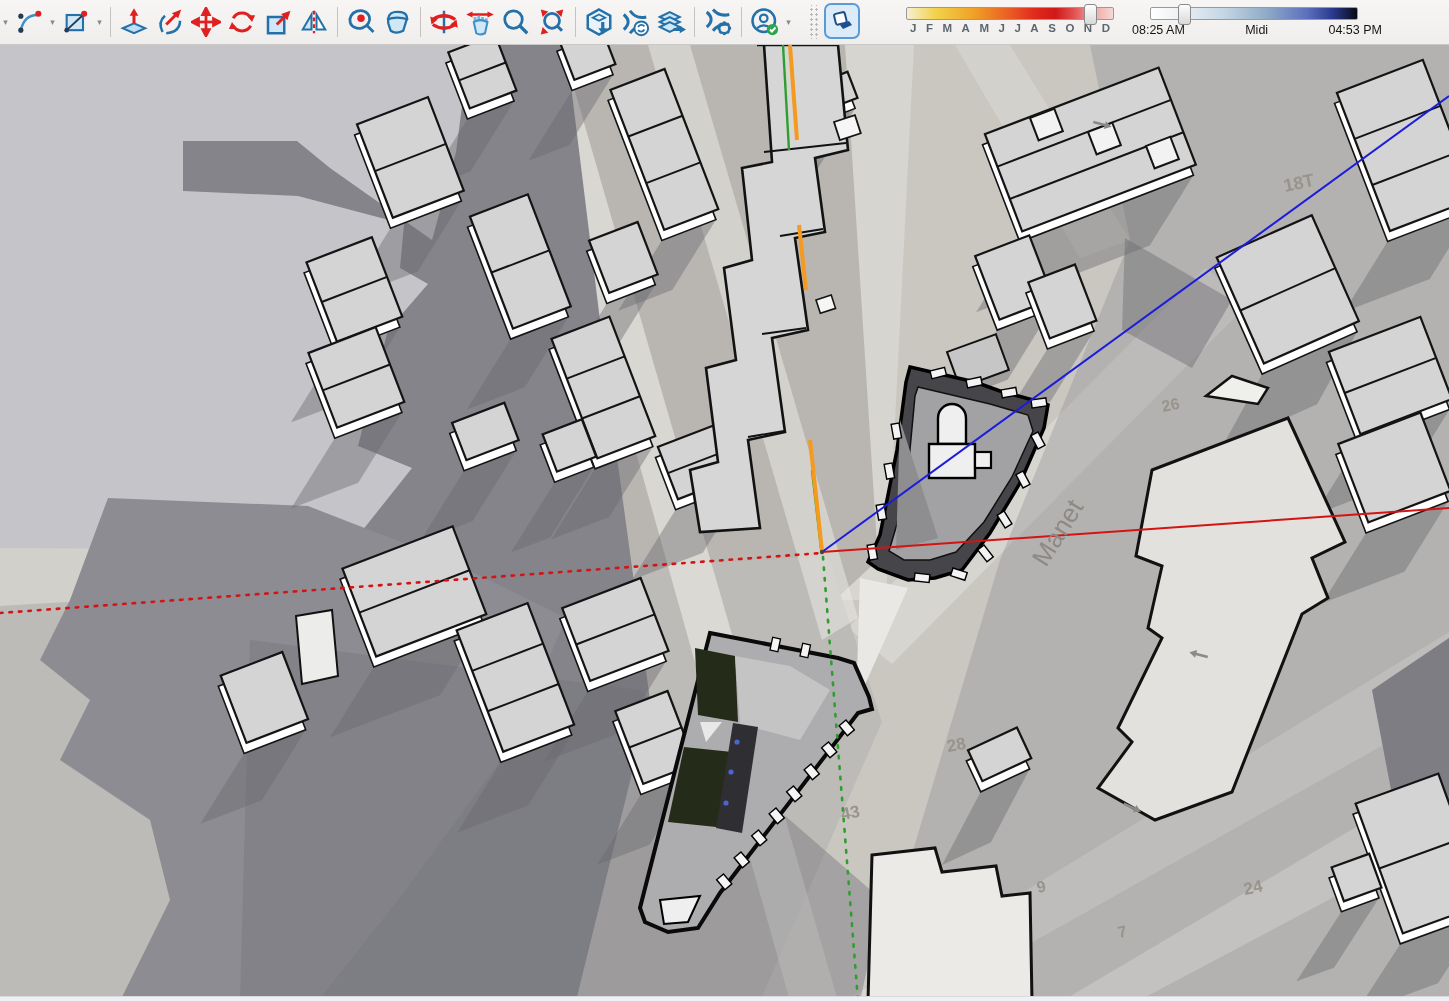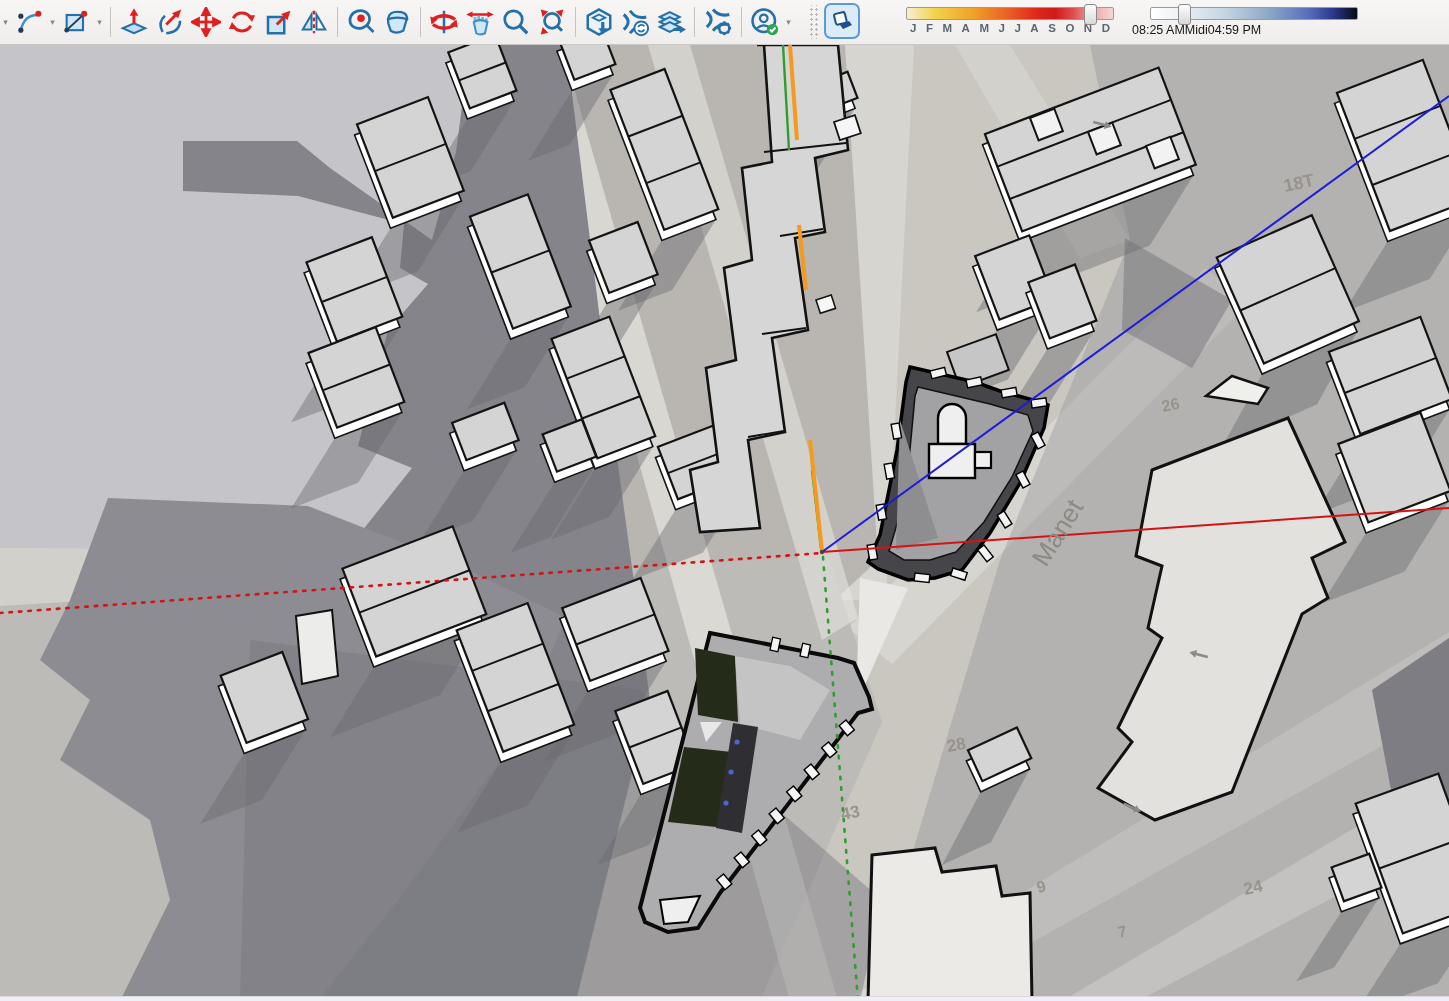--- a/index.html
+++ b/index.html
@@ -12,21 +12,21 @@
   .grip{width:10px;height:34px;margin:0 6px 0 14px;flex:0 0 auto;background-image:radial-gradient(#b9b8b6 1px,transparent 1.2px);background-size:5px 5px;background-position:1px 2px;}
   
   #shadowPanel{display:flex;align-items:flex-start;height:45px;flex:0 0 auto;}
   #shadowToggle{width:36px;height:36px;margin-top:3px;border:2px solid #5b9bd5;background:#dcebf8;border-radius:7px;display:flex;align-items:center;justify-content:center;box-sizing:border-box;}
   .sliderCol{display:flex;flex-direction:column;align-items:stretch;}
   .track{position:relative;height:13px;border:1px solid #9a9a9a;border-radius:2px;box-sizing:border-box;}
   #dateTrack{width:208px;margin:7px 0 0 46px;background:linear-gradient(90deg,#f6efd3 0%,#f2d249 14%,#f0a227 32%,#ea5b24 50%,#e02a1d 62%,#cf1a17 72%,#e25050 81%,#efa3a3 90%,#f6d8d4 100%);}
   #timeTrack{width:208px;margin:7px 0 0 36px;background:linear-gradient(90deg,#ffffff 0%,#e9eff4 16%,#c3d5e3 36%,#8fabc7 56%,#5b6fbd 76%,#2b3a8f 88%,#070b18 100%);}
   .thumb{position:absolute;top:-4px;width:11px;height:19px;background:linear-gradient(#fdfdfd,#d8d8d8);border:1px solid #8a8a8a;border-radius:3px;}
   #months{display:flex;justify-content:space-between;width:200px;margin:2px 0 0 50px;color:#5c6670;font-size:11.5px;font-weight:bold;}
-  #timeLabels{display:flex;width:250px;margin:3px 0 0 18px;color:#161616;font-size:12.5px;}
+  #timeLabels{display:flex;justify-content:space-between;width:250px;margin:3px 0 0 18px;color:#161616;font-size:12.5px;}
   
   #viewport{position:absolute;left:0;top:45px;width:1449px;height:956px;}
   #bottomStrip{position:absolute;left:0;top:996px;width:1449px;height:5px;background:#eef0f5;border-top:1px solid #d8dade;}
 </style>
 </head>
 <body>
 <div id="app">
 
 <div id="toolbar">
   <span class="caret">▾</span>
@@ -231,21 +231,21 @@
             <span>D</span>
           </div>
     </div>
     <div class="sliderCol">
       <div class="track" id="timeTrack">
         <div class="thumb" id="timeThumb" style="left: calc(16% - 6px);"></div>
       </div>
       <div id="timeLabels">
         <span>08:25 AM</span>
         <span>Midi</span>
-        <span>04:59 PM</span>
+        <span>04:53 PM</span>
       </div>
     </div>
   </div>
 </div>
 
 <svg id="viewport" viewBox="0 45 1449 956">
       <rect x="0" y="45" width="1449" height="956" fill="#cac7c1"></rect>
       <polygon points="0,45 470,45 615,450 650,700 575,1001 0,1001" fill="#c5c5c9"></polygon>
       <polygon points="838,45 914,45 886,600 828,600" fill="#d7d5cf"></polygon>
       <polygon points="0,548 828,552 828,598 0,606" fill="#d2d0ca"></polygon>

